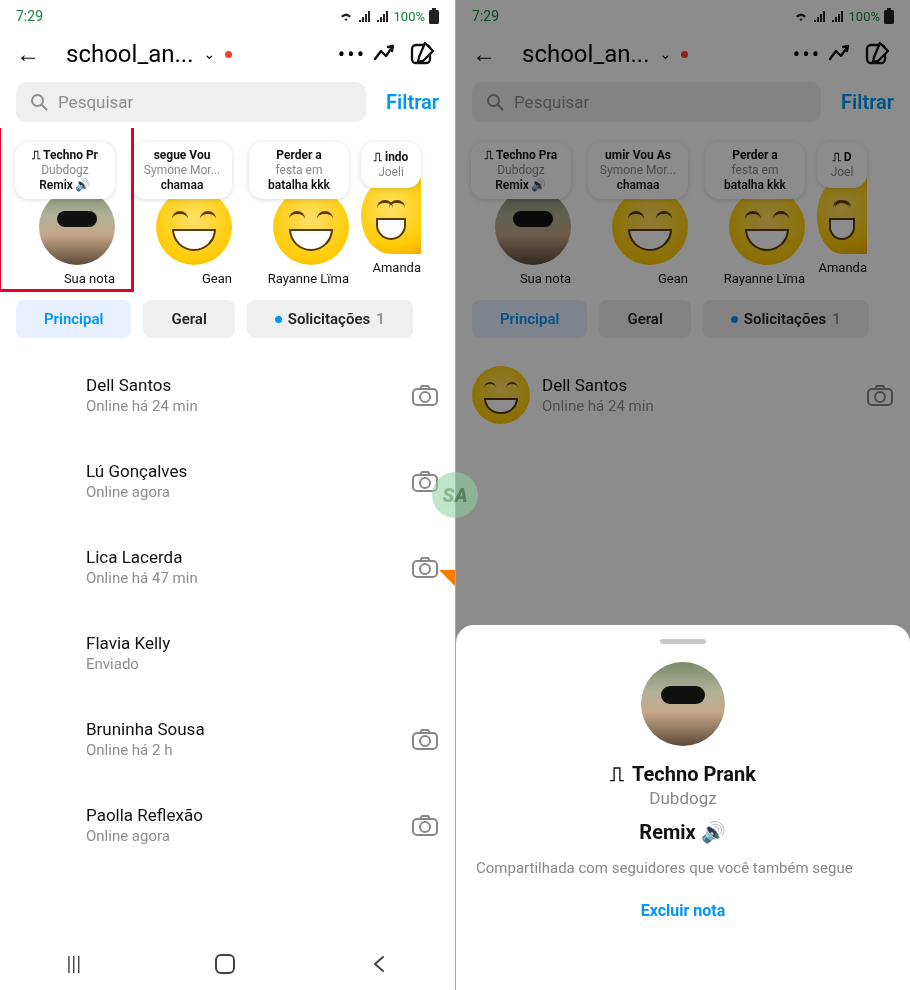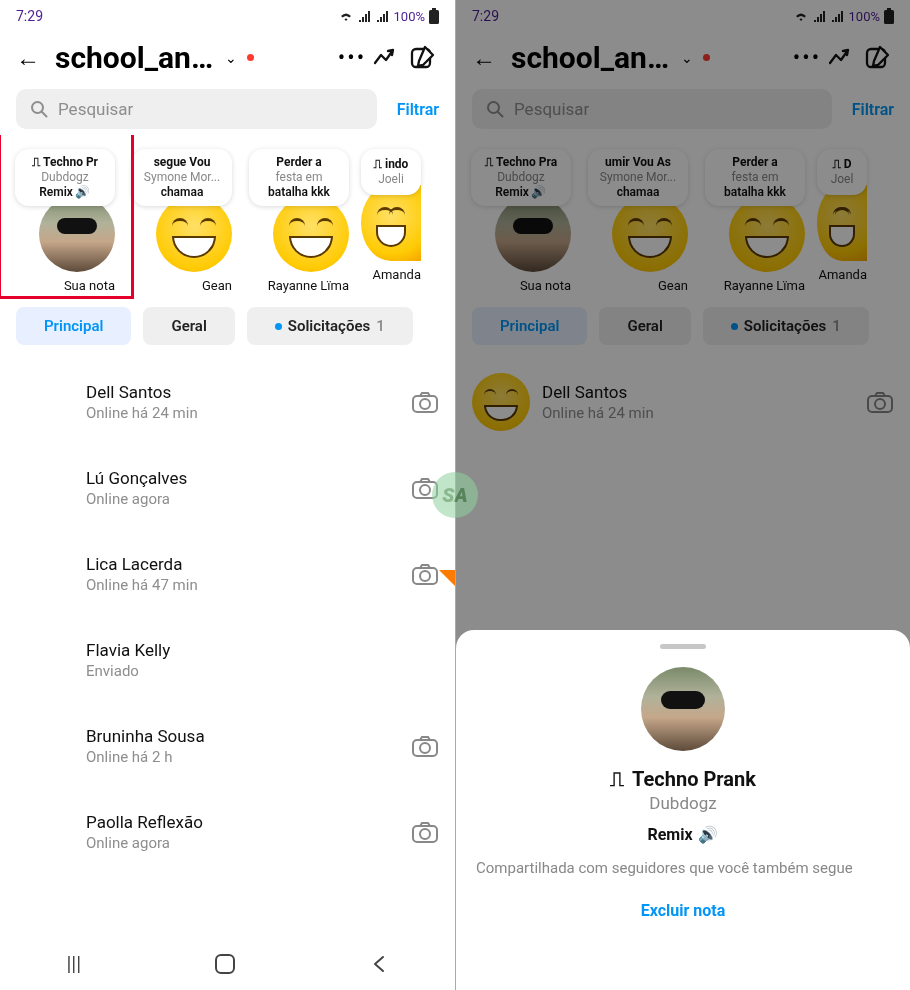--- a/index.html
+++ b/index.html
@@ -27,37 +27,37 @@
     z-index: 10;
     pointer-events: none;
   }
   
   .statusbar {
     display: flex;
     justify-content: space-between;
     align-items: center;
     padding: 6px 16px 4px;
     font-size: 14px;
-    color: #4c1d95;
+    color: #15803d;
     height: 30px;
   }
   .statusbar-right { display: flex; gap: 4px; align-items: center; font-size: 13px; }
   .batt-icon svg { display:block; }
   
   .header {
     display: flex;
     align-items: center;
     gap: 6px;
     padding: 10px 16px 14px;
   }
   .header .back-arrow { width: 30px; text-align:left; font-size: 24px; line-height:1; }
   .header .title {
-    font-weight: 700;
-    font-size: 30px;
-    margin-left: 3px;
+    font-weight: 400;
+    font-size: 24px;
+    margin-left: 14px;
     max-width: 160px;
     white-space: nowrap;
     overflow: hidden;
     text-overflow: ellipsis;
   }
   .header .chevron { font-size: 14px; margin-left: 4px; }
   .header .dot { width: 7px; height:7px; background:#ff3b30; border-radius:50%; margin-left:4px; }
   .header .spacer { flex: 1; }
   .header .icon-btn { width: 30px; text-align:center; font-size: 20px; }
   .header .more-dots { font-size: 22px; letter-spacing: 2px; }
@@ -73,21 +73,21 @@
     background: #efefef;
     border-radius: 10px;
     padding: 10px 14px;
     display: flex;
     align-items: center;
     gap: 10px;
     color: #8e8e8e;
     font-size: 17px;
   }
   .search-box .mag { color:#888; }
-  .filter-link { color: #0095f6; font-weight:600; font-size: 16px; }
+  .filter-link { color: #0095f6; font-weight:600; font-size: 20px; }
   
   .notes-row {
     display: flex;
     gap: 12px;
     padding: 14px 10px 8px;
     overflow: hidden;
   }
   .note-item {
     width: 105px;
     min-width: 105px;
@@ -210,21 +210,21 @@
   .sheet .sheet-avatar{
     width:84px;height:84px;border-radius:50%;
     background: linear-gradient(180deg,#7a8a6a 0%, #b0b29a 35%, #c5a78a 60%, #5d4a3a 100%);
     position:relative;overflow:hidden;margin-bottom:16px;
   }
   .sheet .sheet-avatar::before{
     content:"";position:absolute;left:20px;top:24px;width:44px;height:18px;background:#111;border-radius:9px;
   }
   .sheet .title-row{display:flex;align-items:center;gap:8px;font-size:20px;font-weight:700;color:#111;}
   .sheet .artist{font-size:17px;color:#888;margin-top:2px;}
-  .sheet .remix-row{display:flex;align-items:center;gap:6px;font-size:16px;font-weight:700;color:#111;margin-top:12px;}
+  .sheet .remix-row{display:flex;align-items:center;gap:6px;font-size:20px;font-weight:700;color:#111;margin-top:12px;}
   .sheet .desc{font-size:15px;color:#888;margin-top:14px;text-align:left;width:100%;line-height:1.4;}
   .sheet .primary-btn{
     margin-top:26px;width:100%;background:#0095f6;color:#fff;font-weight:700;
     padding:14px 0;border-radius:10px;text-align:center;font-size:16px;
   }
   .sheet .secondary-link{
     margin-top:22px;color:#0095f6;font-weight:700;font-size:16px;
   }
   
   .svg { display:inline-flex; align-items:center; }

